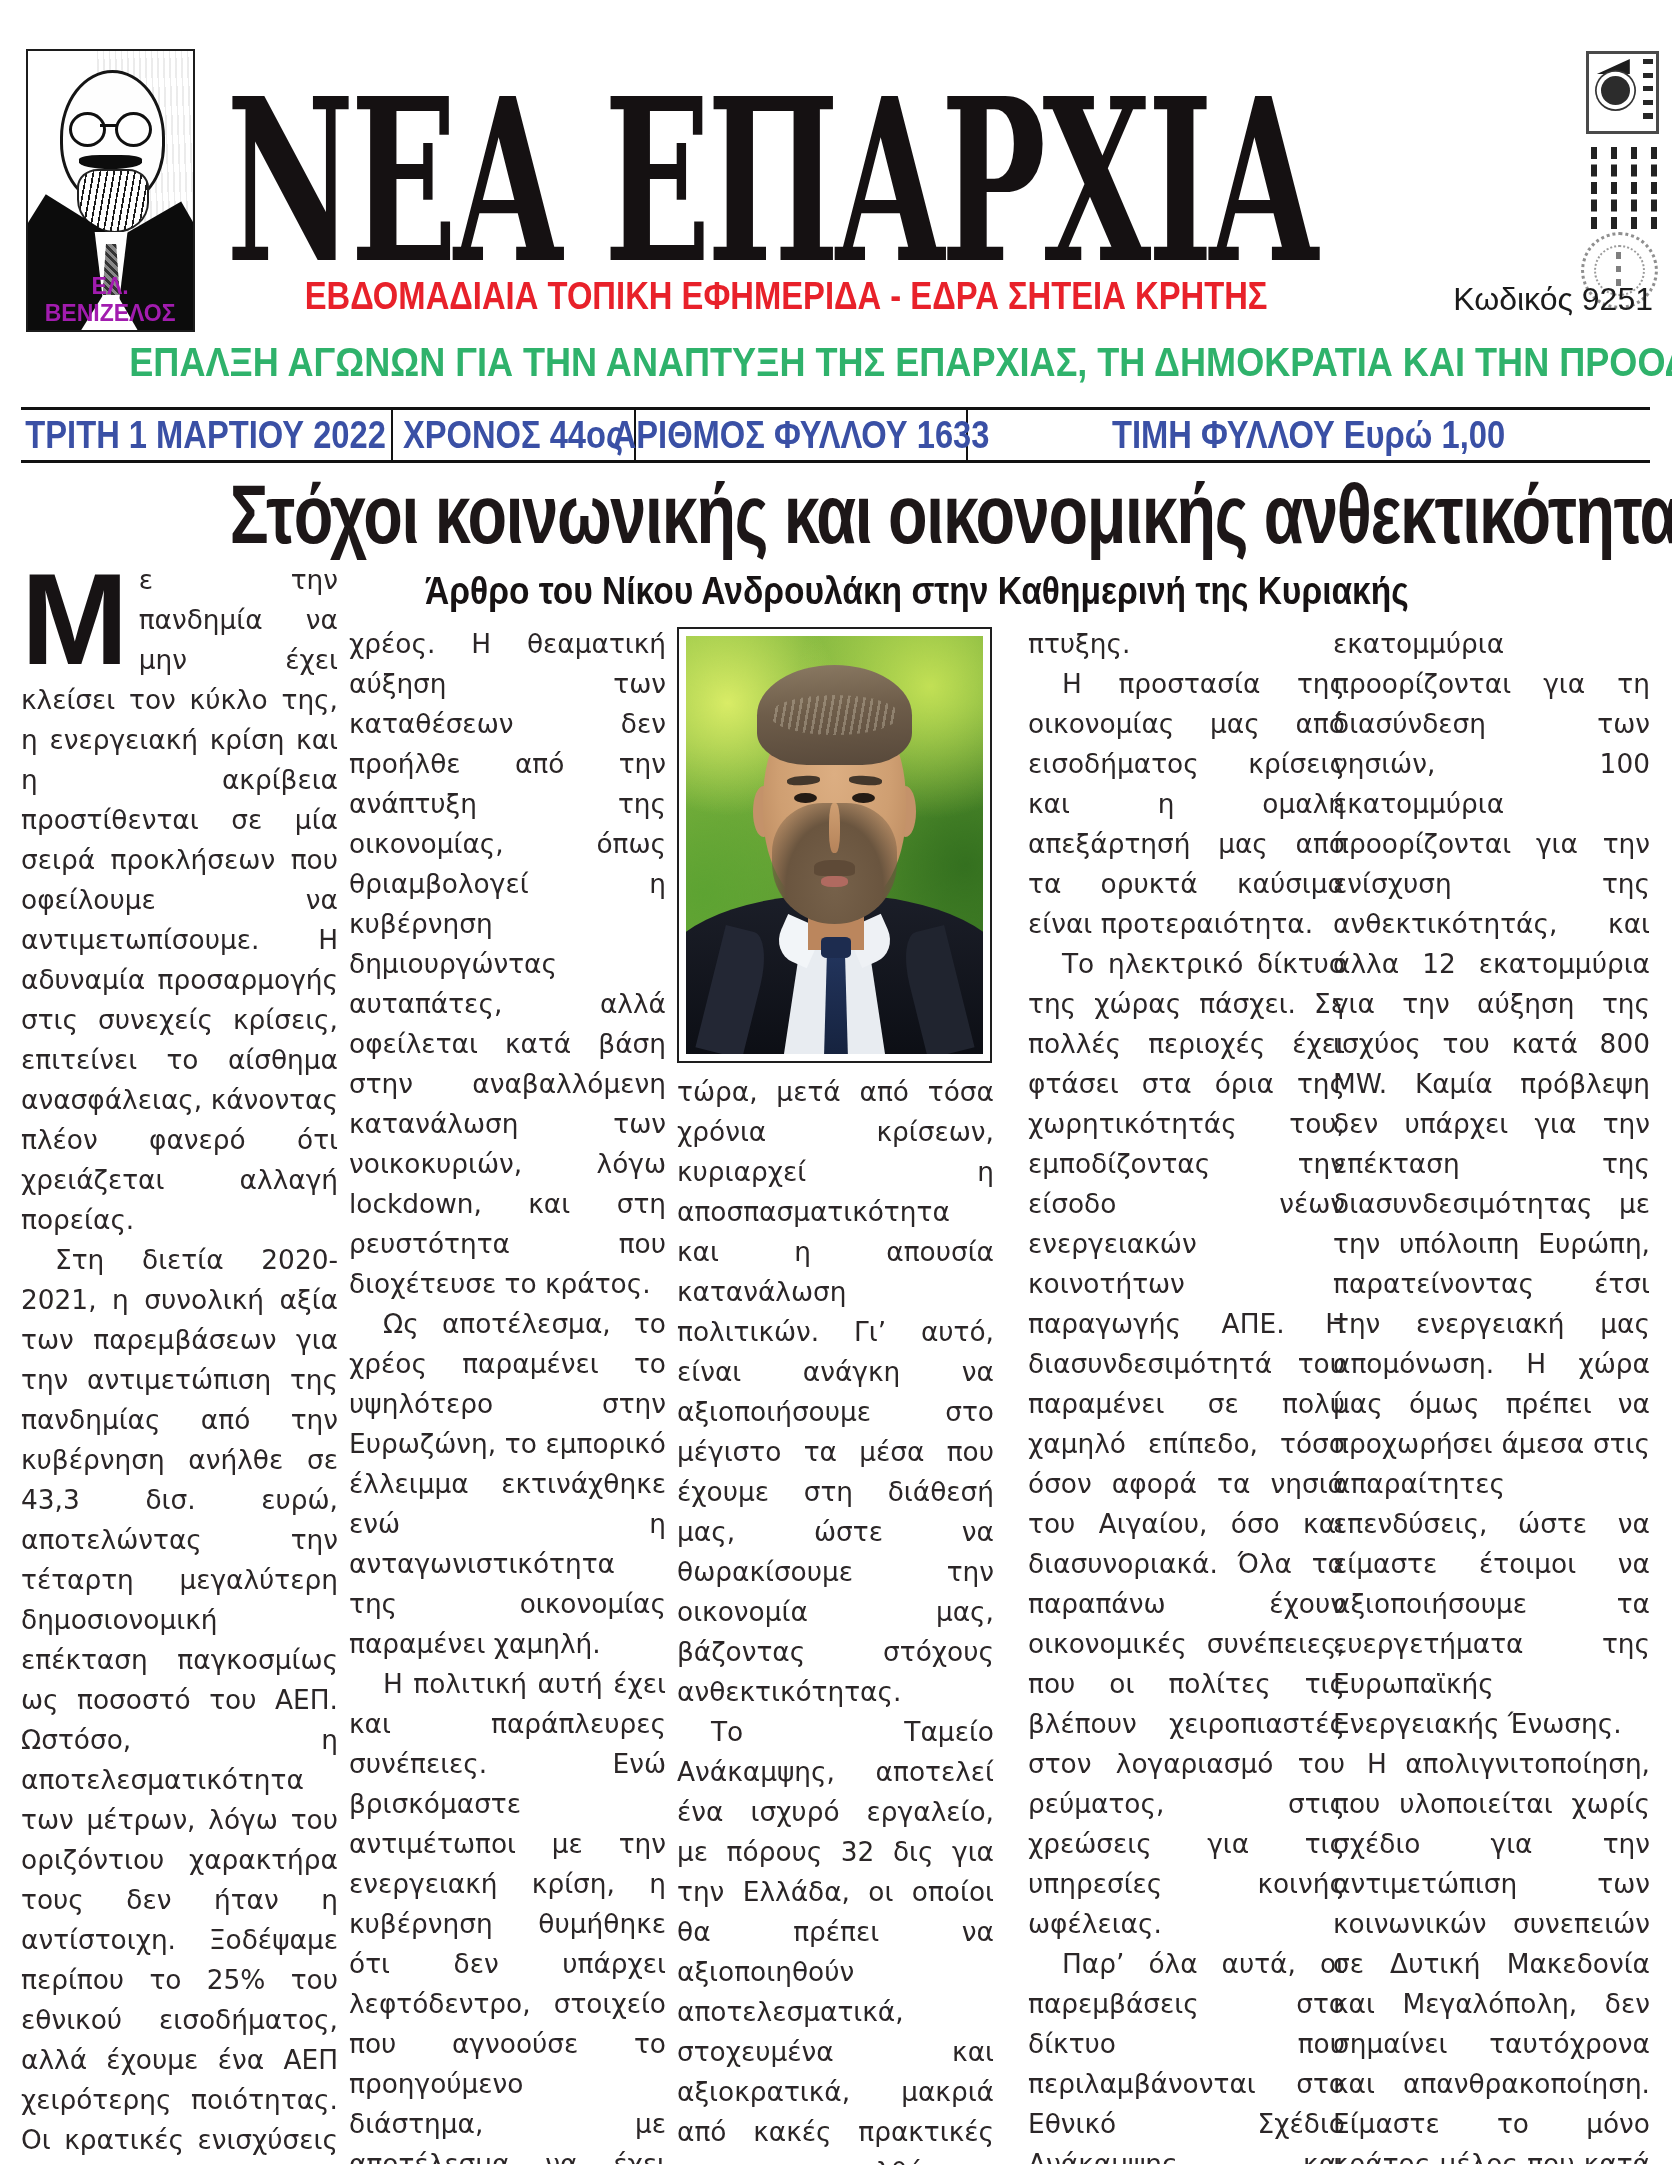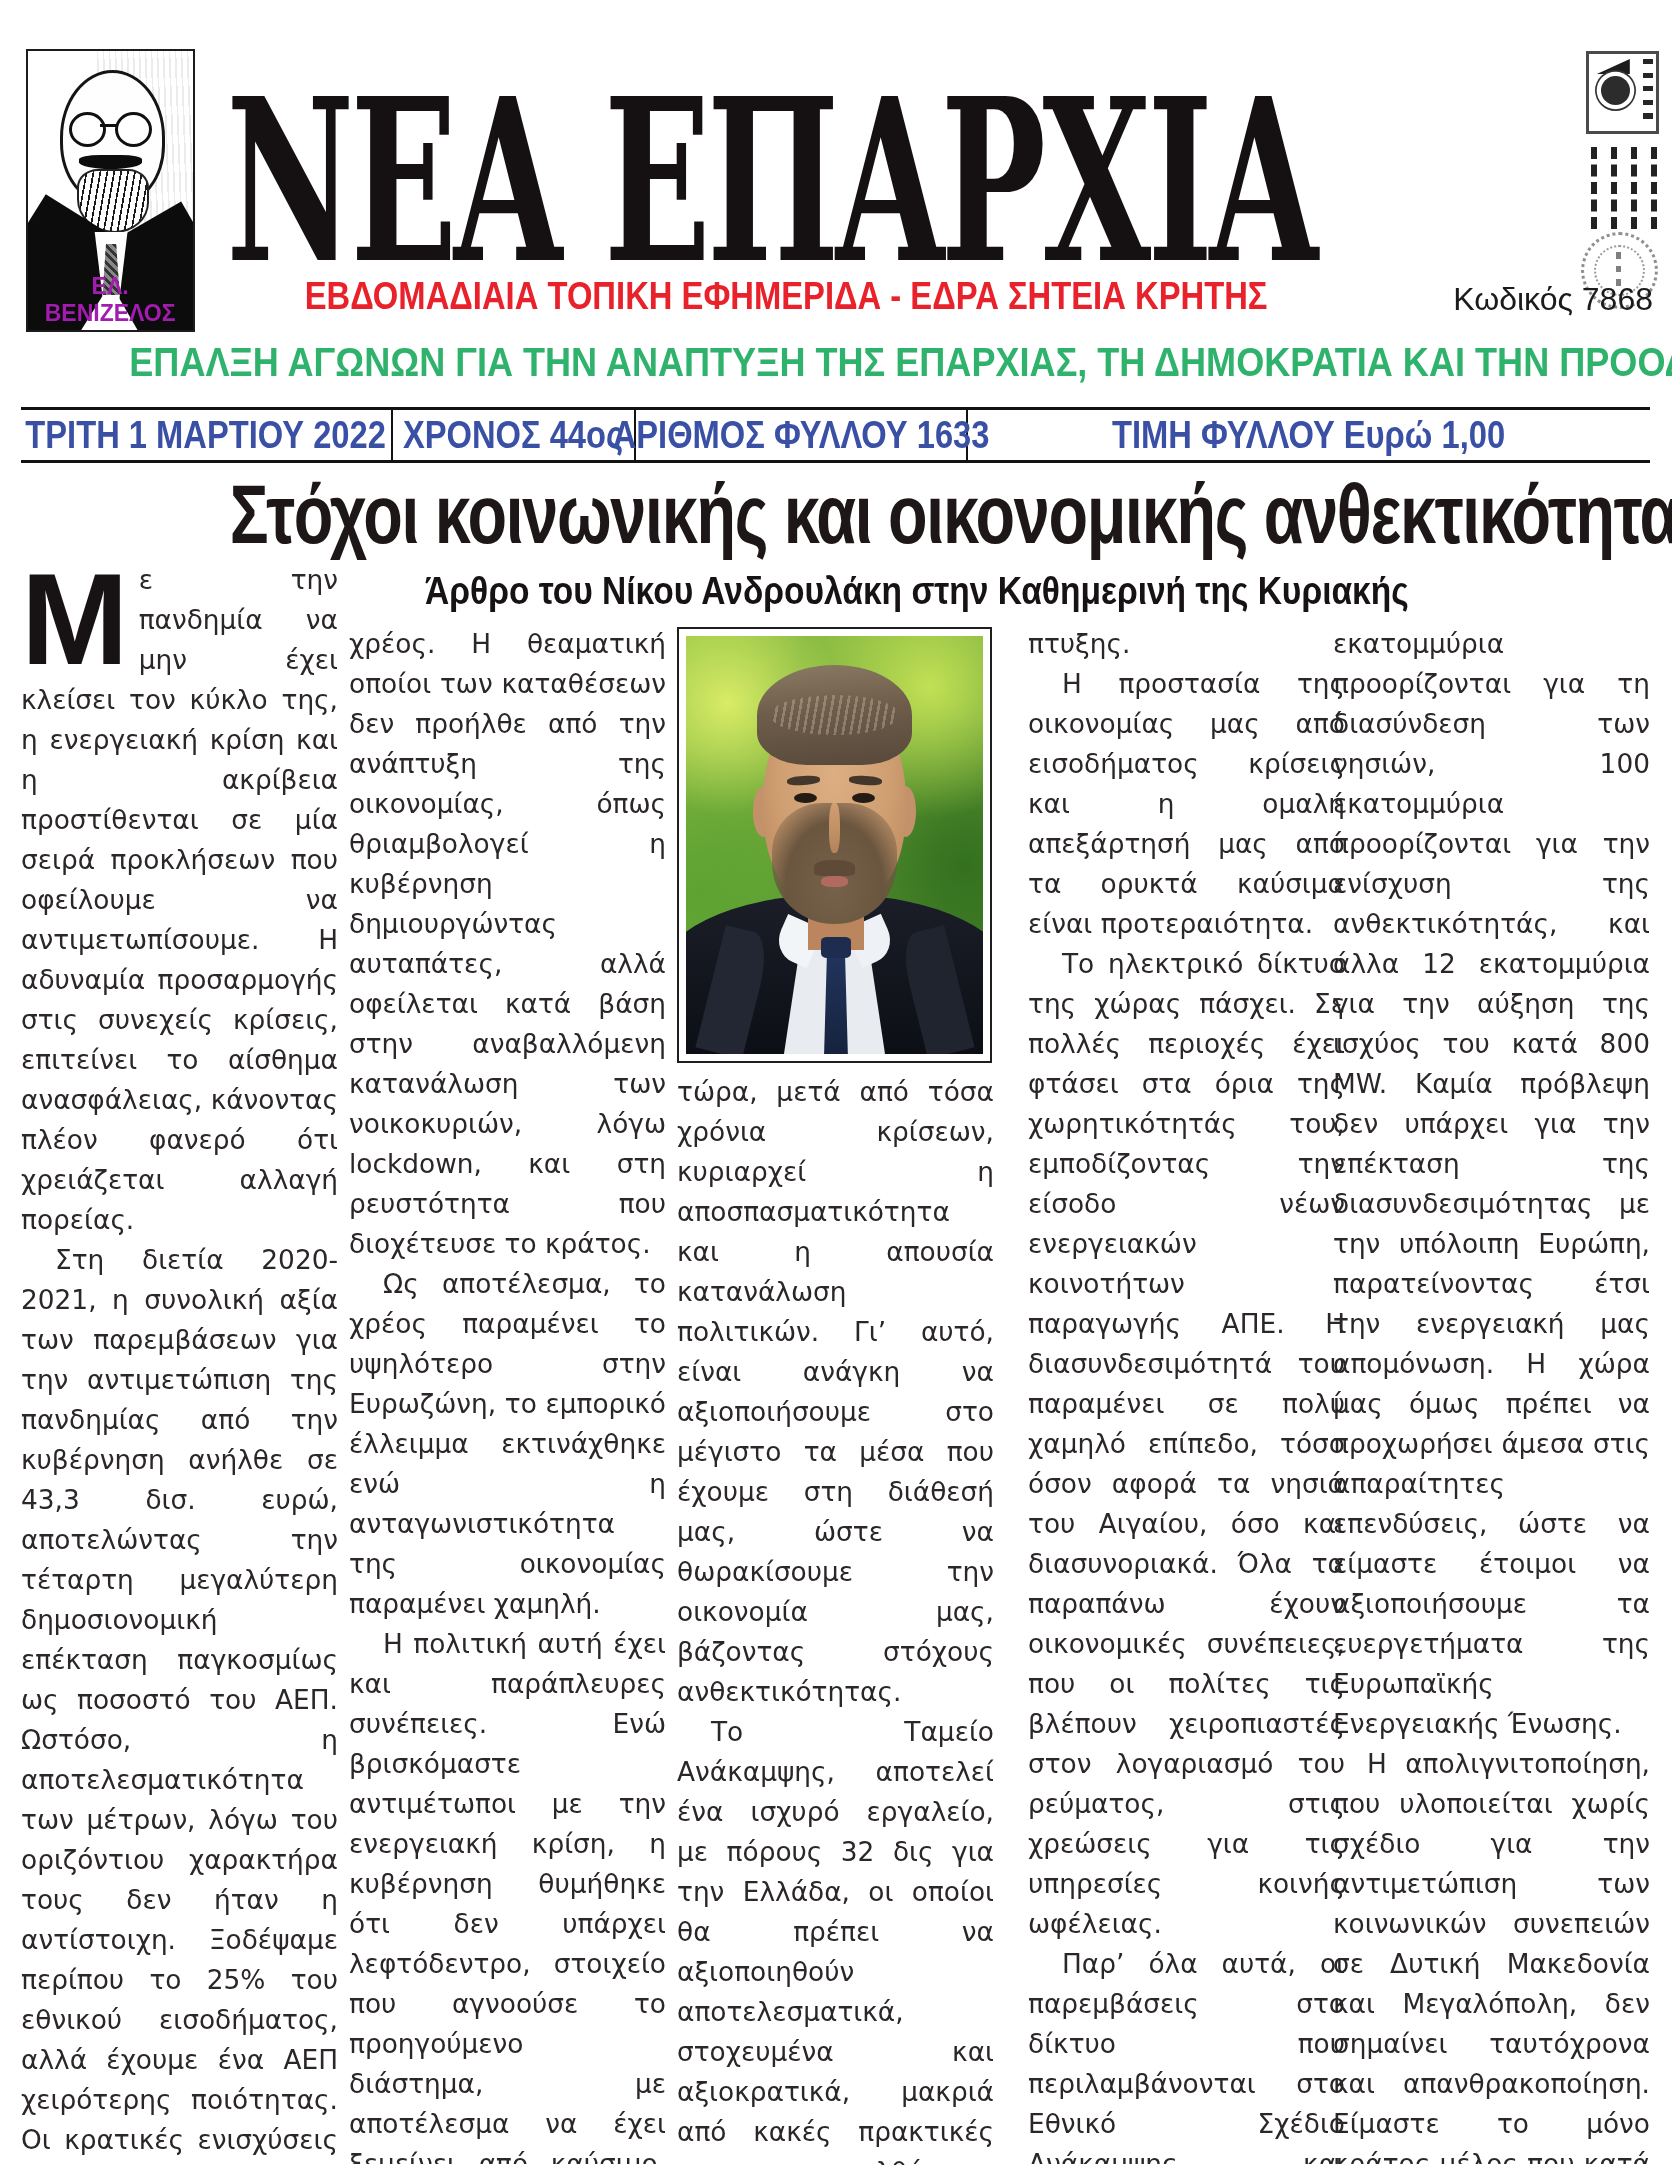--- a/index.html
+++ b/index.html
@@ -178,21 +178,21 @@
     <div class="st-blob"></div>
     <div class="st-letters"></div>
   </div>
   <div class="barcode">
       <i></i>
       <i></i>
       <i></i>
       <i></i>
     </div>
   <div class="round-stamp"></div>
-  <div class="kodikos">Κωδικός 7868</div>
+  <div class="kodikos">Κωδικός 9251</div>
 
   <div class="slogan">
     <span>ΕΠΑΛΞΗ ΑΓΩΝΩΝ ΓΙΑ ΤΗΝ ΑΝΑΠΤΥΞΗ ΤΗΣ ΕΠΑΡΧΙΑΣ, ΤΗ ΔΗΜΟΚΡΑΤΙΑ ΚΑΙ ΤΗΝ ΠΡΟΟΔΟ</span>
   </div>
 
   <div class="info-row">
     <div class="info-cell c-date">
         <span>ΤΡΙΤΗ 1 ΜΑΡΤΙΟΥ 2022</span>
       </div>
     <div class="info-cell c-year">
@@ -214,21 +214,21 @@
   </div>
 
   <div class="col col1">
     <p class="noindent">
       <span class="dropcap">Μ</span><span>ε την πανδημία να μην έχει κλείσει τον κύκλο της, η ενεργειακή κρίση και η ακρίβεια προστίθενται σε μία σειρά προκλήσεων που οφείλουμε να αντιμετωπίσουμε. Η αδυναμία προσαρμογής στις συνεχείς κρίσεις, επιτείνει το αίσθημα ανασφάλειας, κάνοντας πλέον φανερό ότι χρειάζεται αλλαγή πορείας.</span>
     </p>
     <p>Στη διετία 2020-2021, η συνολική αξία των παρεμβάσεων για την αντιμετώπιση της πανδημίας από την κυβέρνηση ανήλθε σε 43,3 δισ. ευρώ, αποτελώντας την τέταρτη μεγαλύτερη δημοσιονομική επέκταση παγκοσμίως ως ποσοστό του ΑΕΠ. Ωστόσο, η αποτελεσματικότητα των μέτρων, λόγω του οριζόντιου χαρακτήρα τους δεν ήταν η αντίστοιχη. Ξοδέψαμε περίπου το 25% του εθνικού εισοδήματος, αλλά έχουμε ένα ΑΕΠ χειρότερης ποιότητας. Οι κρατικές ενισχύσεις δεν συνιστούν αυτομάτως νέο πλούτο, είναι όμως πρόσθετο</p>
   </div>
 
   <div class="col col2">
-    <p class="noindent">χρέος. Η θεαματική οποίοι των καταθέσεων δεν προήλθε από την ανάπτυξη της οικονομίας, όπως θριαμβολογεί η κυβέρνηση δημιουργώντας αυταπάτες, αλλά οφείλεται κατά βάση στην αναβαλλόμενη κατανάλωση των νοικοκυριών, λόγω lockdown, και στη ρευστότητα που διοχέτευσε το κράτος.</p>
+    <p class="noindent">χρέος. Η θεαματική αύξηση των καταθέσεων δεν προήλθε από την ανάπτυξη της οικονομίας, όπως θριαμβολογεί η κυβέρνηση δημιουργώντας αυταπάτες, αλλά οφείλεται κατά βάση στην αναβαλλόμενη κατανάλωση των νοικοκυριών, λόγω lockdown, και στη ρευστότητα που διοχέτευσε το κράτος.</p>
     <p>Ως αποτέλεσμα, το χρέος παραμένει το υψηλότερο στην Ευρωζώνη, το εμπορικό έλλειμμα εκτινάχθηκε ενώ η ανταγωνιστικότητα της οικονομίας παραμένει χαμηλή.</p>
     <p>Η πολιτική αυτή έχει και παράπλευρες συνέπειες. Ενώ βρισκόμαστε αντιμέτωποι με την ενεργειακή κρίση, η κυβέρνηση θυμήθηκε ότι δεν υπάρχει λεφτόδεντρο, στοιχείο που αγνοούσε το προηγούμενο διάστημα, με αποτέλεσμα να έχει ξεμείνει από καύσιμο, αφήνοντας εν πολλοίς απροστάτευτους τους πιο ευάλωτους.</p>
 
   </div>
 
   <div class="col col3">
     <div class="photo">
       <div class="photo-inner">
         <div class="ph ph-suit"></div>
         <div class="ph ph-lapel-l"></div>

